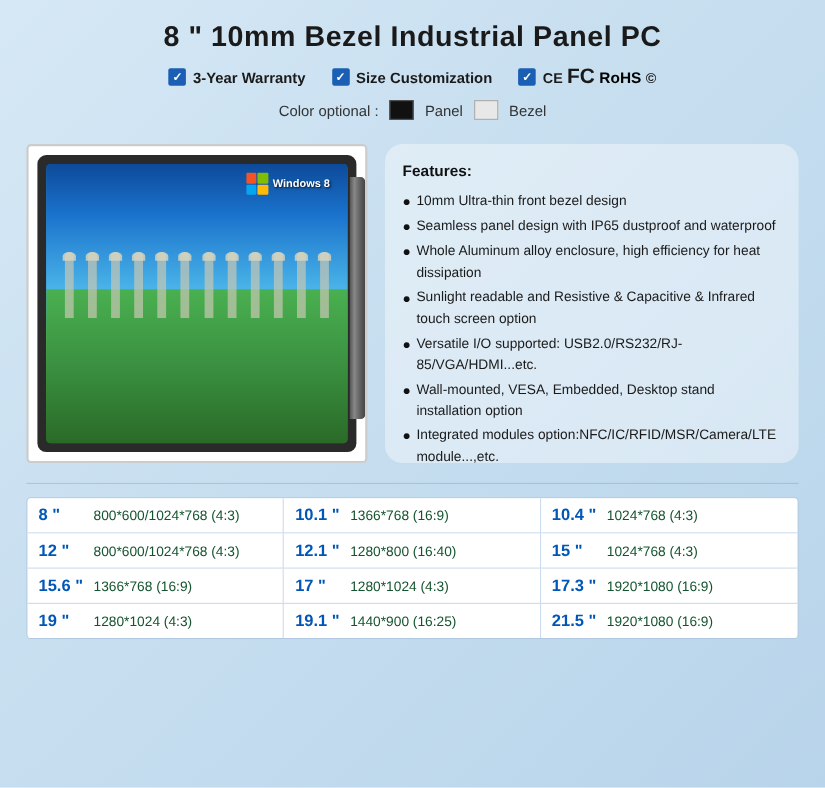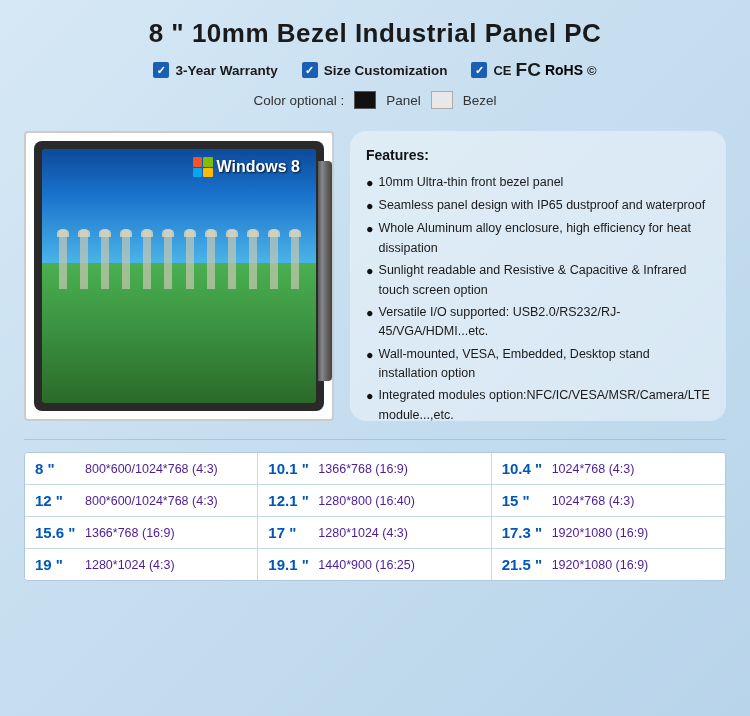--- a/index.html
+++ b/index.html
@@ -183,21 +183,21 @@
       grid-template-columns: 1fr 1fr;
       gap: 1px;
     }
     .win-square { border-radius: 1px; }
     .win-r { background: #f35325; }
     .win-g { background: #81bc06; }
     .win-b { background: #05a6f0; }
     .win-y { background: #ffba08; }
     .win-text {
       color: white;
-      font-size: 16px;
+      font-size: 10px;
       font-weight: bold;
       text-shadow: 1px 1px 2px rgba(0,0,0,0.8);
     }
     .bezel-side {
       position: absolute;
       right: -8px;
       top: 20px;
       width: 14px;
       height: 220px;
       background: linear-gradient(90deg, #555 0%, #888 30%, #666 60%, #444 100%);
@@ -255,21 +255,21 @@
     .spec-cell:nth-child(3n) { border-right: none; }
     .spec-cell:nth-last-child(-n+3) { border-bottom: none; }
     .spec-size {
       font-weight: bold;
       color: #0057b8;
       font-size: 15px;
       white-space: nowrap;
       min-width: 44px;
     }
     .spec-res {
-      color: #4c1d95;
+      color: #14532d;
       font-size: 12.5px;
     }
 
     .divider {
       height: 1px;
       background: rgba(100,140,180,0.3);
       margin: 4px 0 12px 0;
     }
   </style>
 </head>
@@ -341,45 +341,45 @@
           </div>
         </div>
         <div class="bezel-side"></div>
       </div>
     </div>
 
     <div class="features-panel">
       <div class="features-title">Features:</div>
       <div class="feature-item">
         <span class="bullet">●</span>
-        <span>10mm Ultra-thin front bezel panel</span>
+        <span>10mm Ultra-thin front bezel design</span>
       </div>
       <div class="feature-item">
         <span class="bullet">●</span>
         <span>Seamless panel design with IP65 dustproof and waterproof</span>
       </div>
       <div class="feature-item">
         <span class="bullet">●</span>
         <span>Whole Aluminum alloy enclosure, high efficiency for heat dissipation</span>
       </div>
       <div class="feature-item">
         <span class="bullet">●</span>
         <span>Sunlight readable and Resistive &amp; Capacitive &amp; Infrared touch screen option</span>
       </div>
       <div class="feature-item">
         <span class="bullet">●</span>
-        <span>Versatile I/O supported: USB2.0/RS232/RJ-45/VGA/HDMI...etc.</span>
+        <span>Versatile I/O supported: USB2.0/RS232/RJ-85/VGA/HDMI...etc.</span>
       </div>
       <div class="feature-item">
         <span class="bullet">●</span>
         <span>Wall-mounted, VESA, Embedded, Desktop stand installation option</span>
       </div>
       <div class="feature-item">
         <span class="bullet">●</span>
-        <span>Integrated modules option:NFC/IC/VESA/MSR/Camera/LTE module...,etc.</span>
+        <span>Integrated modules option:NFC/IC/RFID/MSR/Camera/LTE module...,etc.</span>
       </div>
     </div>
   </div>
 
   <div class="divider"></div>
 
   <div class="specs-grid" id="specs-grid">
   <div class="spec-cell">
         <span class="spec-size">8 "</span>
         <span class="spec-res">800*600/1024*768  (4:3)</span>

